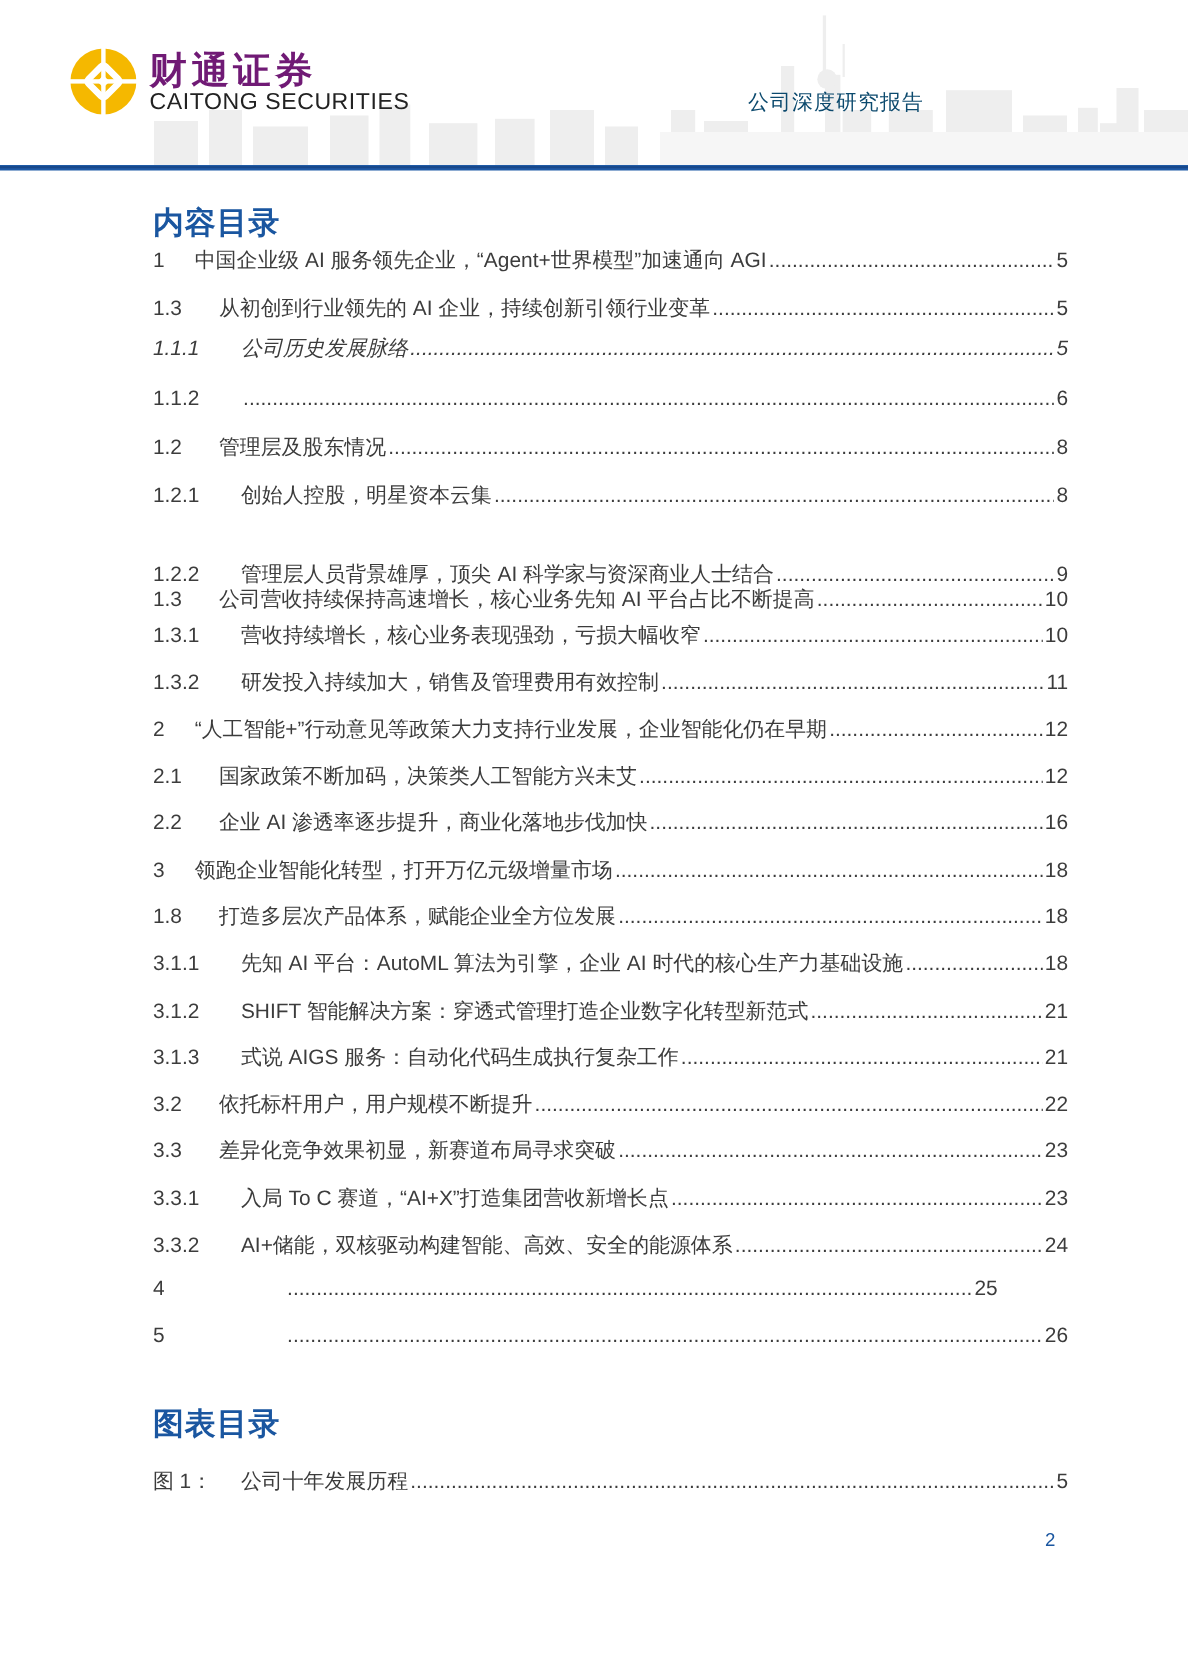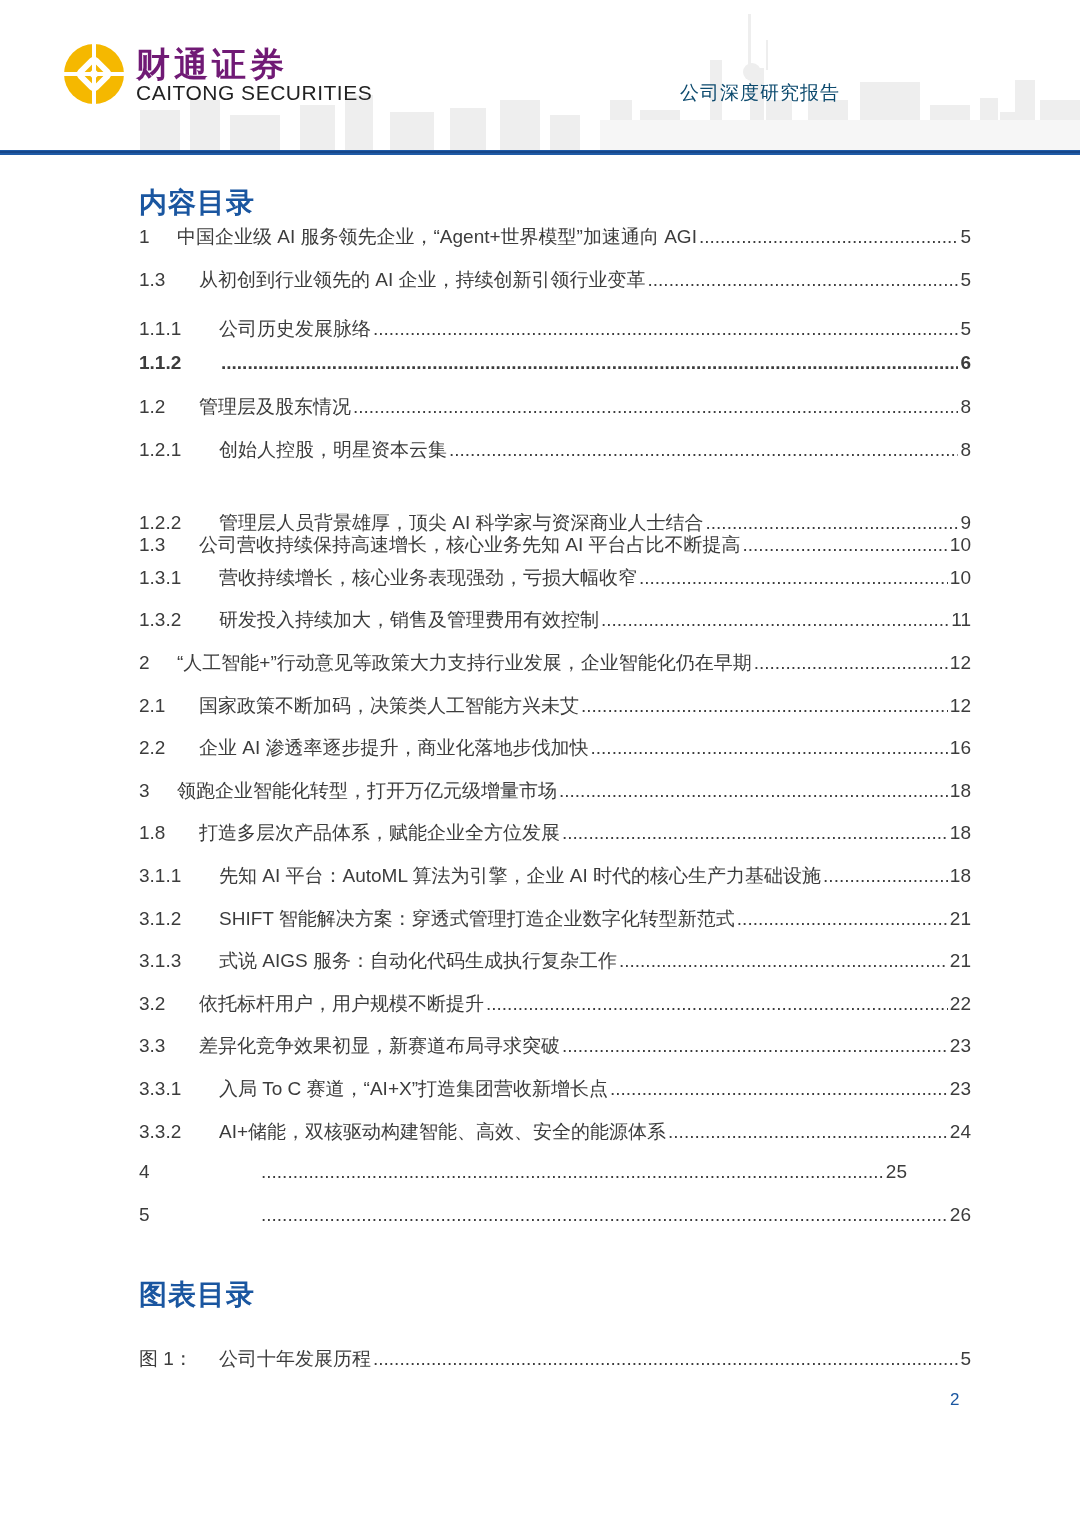--- a/index.html
+++ b/index.html
@@ -89,27 +89,27 @@
       <span class="toc-title">中国企业级 AI 服务领先企业，“Agent+世界模型”加速通向 AGI</span>
       <span class="toc-dots"></span>
       <span class="toc-page">5</span>
     </div>
     <div class="toc-row" style="top: 42.6px;">
       <span class="toc-num" style="width: 60px;">1.3</span>
       <span class="toc-title">从初创到行业领先的 AI 企业，持续创新引领行业变革</span>
       <span class="toc-dots"></span>
       <span class="toc-page">5</span>
     </div>
-    <div class="toc-row" style="top: 92px;">
+    <div class="toc-row" style="top: 80px; font-style: italic;">
       <span class="toc-num" style="width: 80px;">1.1.1</span>
       <span class="toc-title">公司历史发展脉络</span>
       <span class="toc-dots"></span>
       <span class="toc-page">5</span>
     </div>
-    <div class="toc-row" style="top: 127.8px; font-weight: bold;">
+    <div class="toc-row" style="top: 127.8px;">
       <span class="toc-num" style="width: 80px;">1.1.2</span>
       <span class="toc-dots"></span>
       <span class="toc-page">6</span>
     </div>
     <div class="toc-row" style="top: 170.4px;">
       <span class="toc-num" style="width: 60px;">1.2</span>
       <span class="toc-title">管理层及股东情况</span>
       <span class="toc-dots"></span>
       <span class="toc-page">8</span>
     </div>
@@ -225,21 +225,21 @@
       <span class="toc-num" style="width: 120px;">5</span>
       <span class="toc-title"></span>
       <span class="toc-dots"></span>
       <span class="toc-page">26</span>
     </div>
   </div>
 
 <div class="section-title" style="top:1276px;">图表目录</div>
 
 <div class="toc" id="toc-figures" style="top:1330px;">
-    <div class="toc-row" style="top: 16px;">
+    <div class="toc-row" style="top: 4px;">
       <span class="toc-num" style="width: 80px;">图 1：</span>
       <span class="toc-title">公司十年发展历程</span>
       <span class="toc-dots"></span>
       <span class="toc-page">5</span>
     </div>
   </div>
 
 <div class="page-number">2</div>
 
 </body></html>

